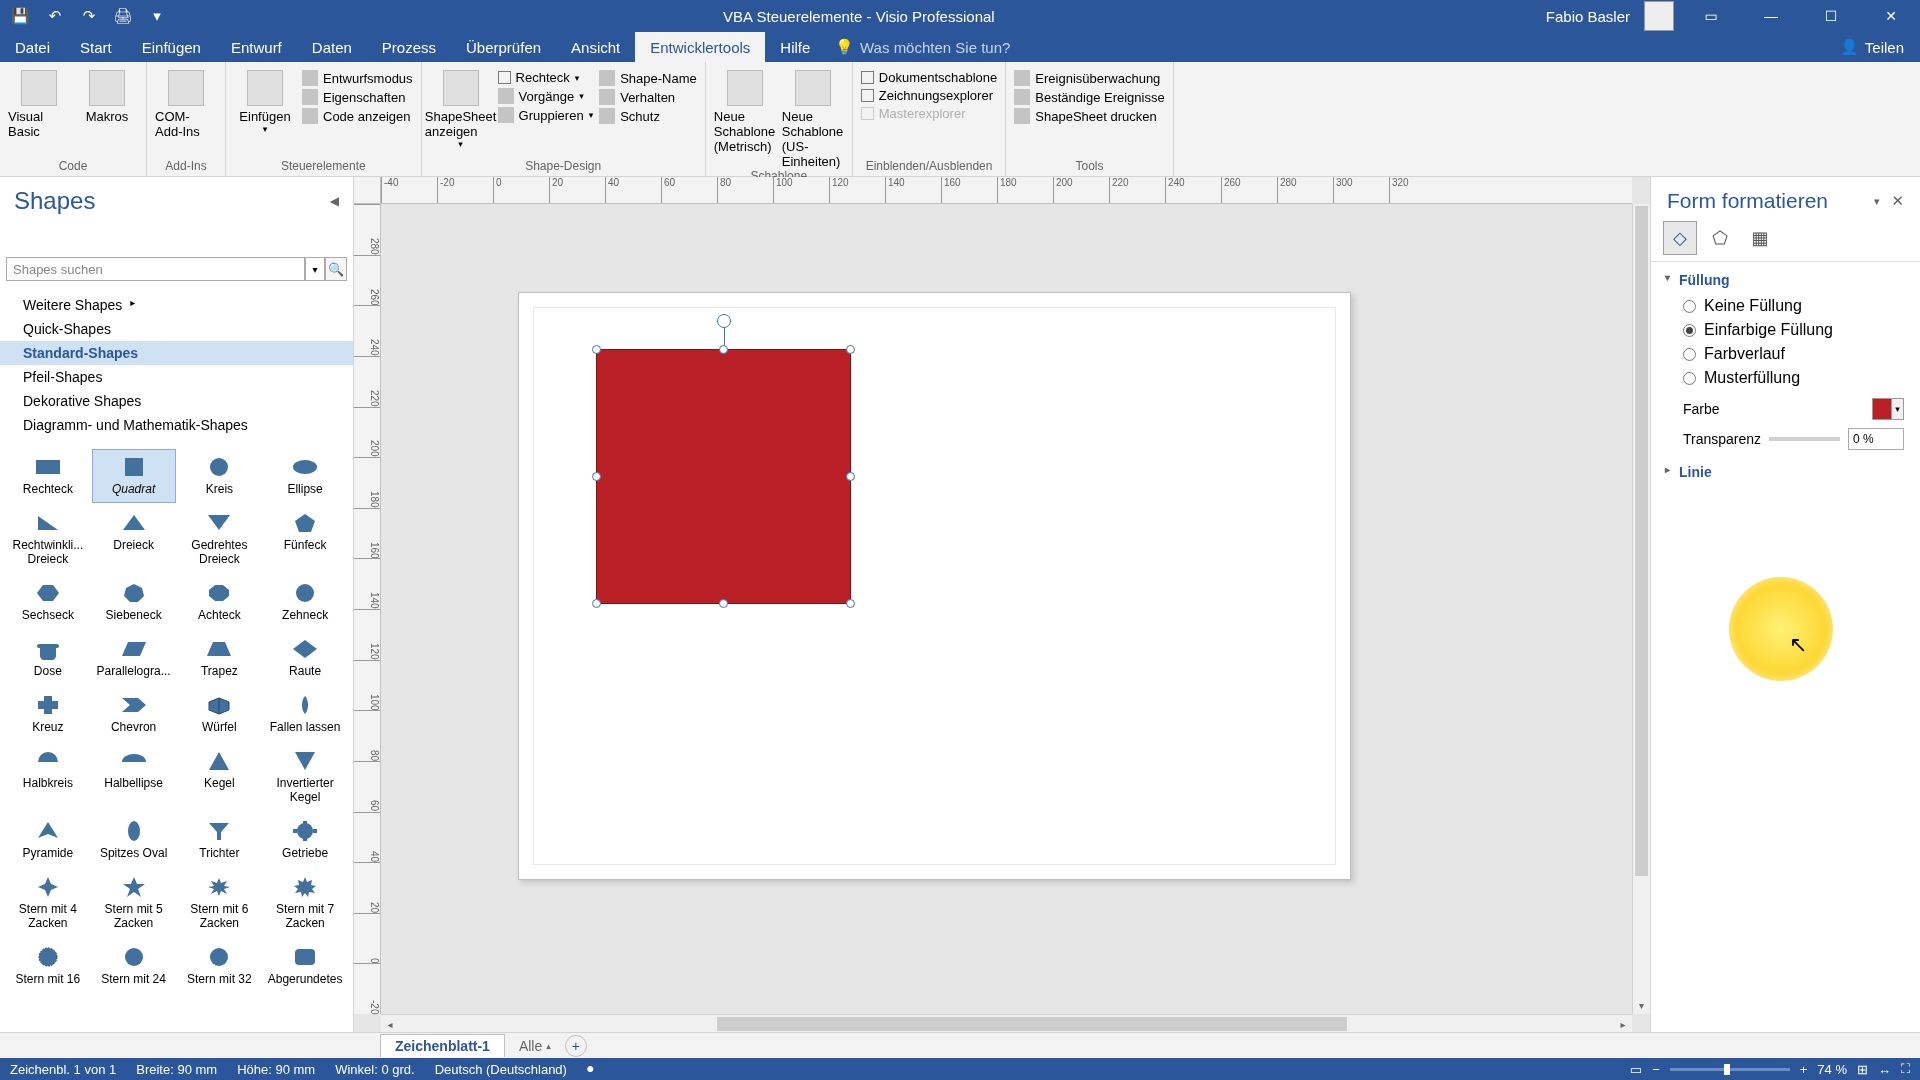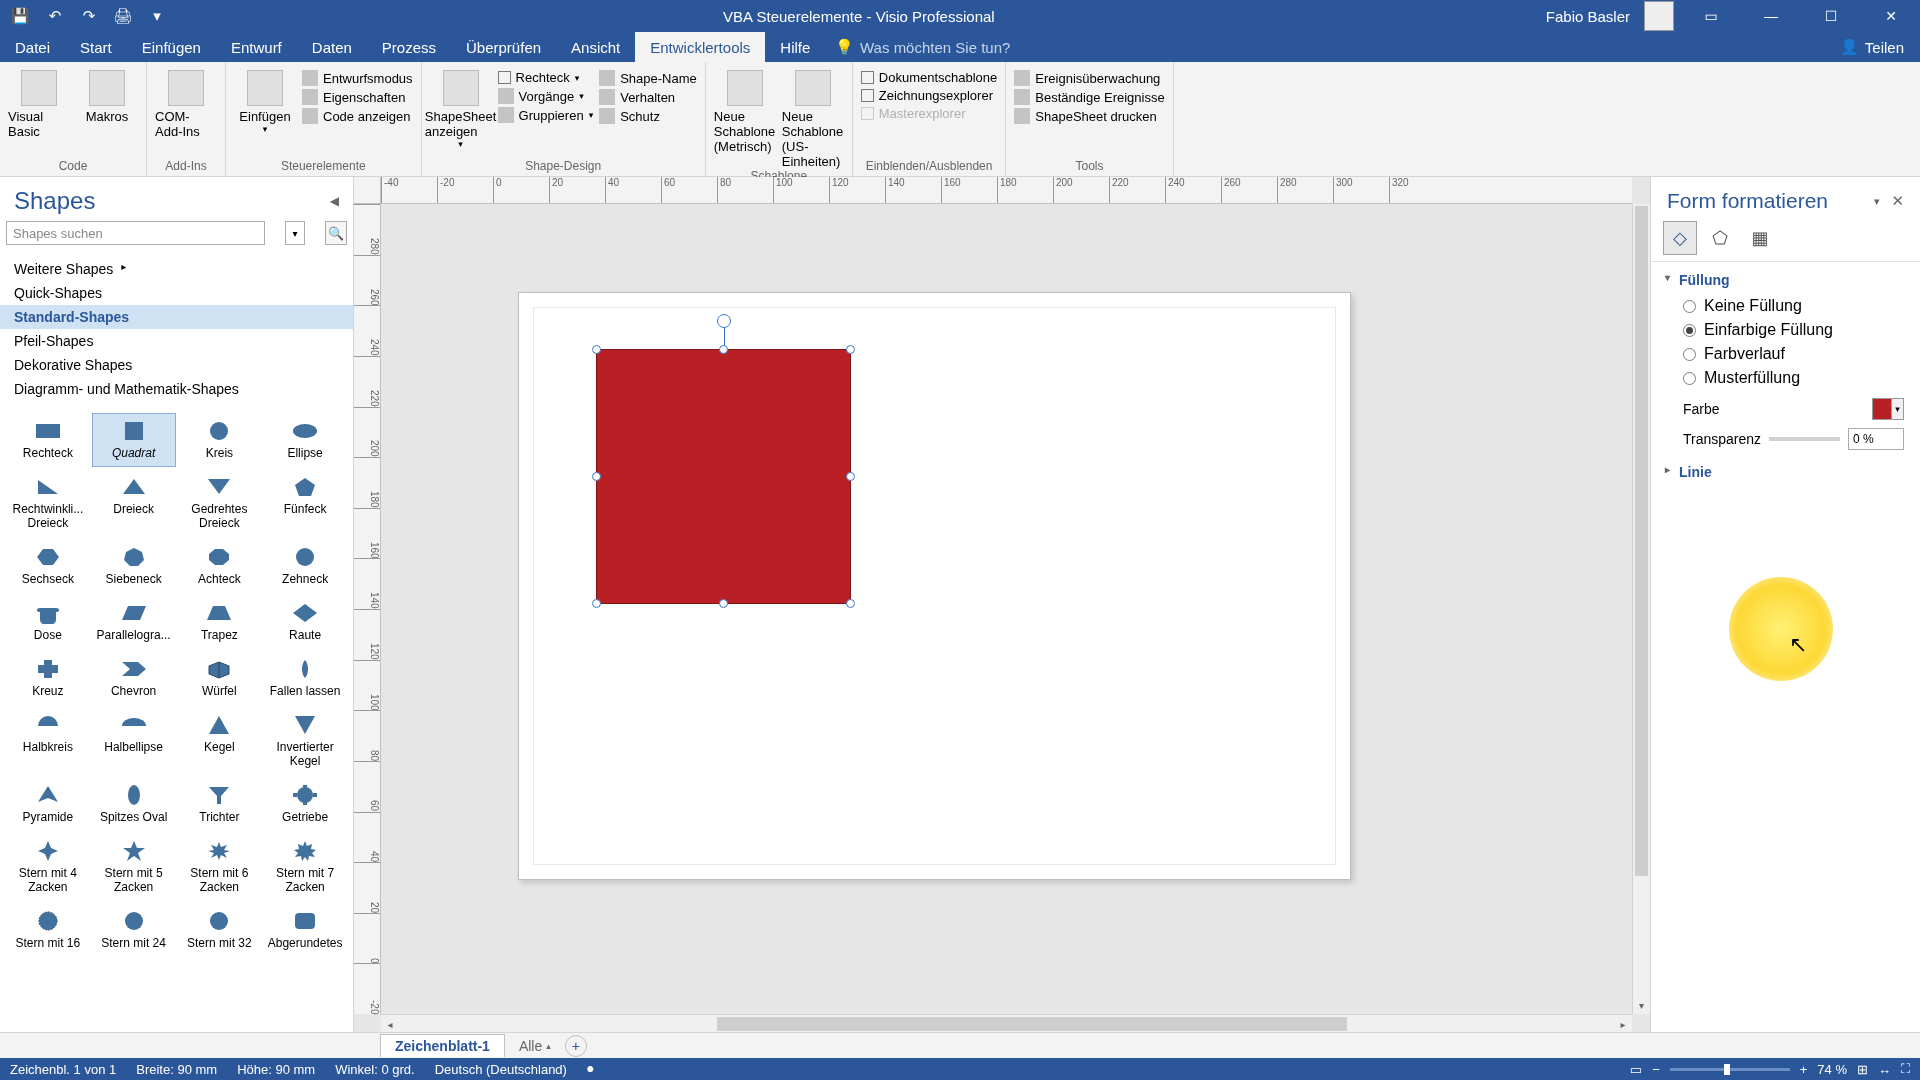--- a/index.html
+++ b/index.html
@@ -24,26 +24,26 @@
 .big-btn .ico { width:36px; height:36px; background:#e0e0e0; margin-bottom:3px; border:1px solid #bbb; }
 .small-stack { display:flex; flex-direction:column; gap:3px; font-size:13px; padding-top:4px; }
 .small-item { display:flex; align-items:center; gap:5px; cursor:default; white-space:nowrap; }
 .chk { width:13px; height:13px; border:1px solid #7a7a7a; display:inline-block; }
 .mini-ico { width:16px; height:16px; background:#c4c4c4; display:inline-block; }
 .workspace { display:flex; height:calc(100% - 32px - 30px - 115px - 26px - 22px); }
 .shapes-pane { width:354px; border-right:1px solid #d4d4d4; background:#fff; display:flex; flex-direction:column; }
 .shapes-header { display:flex; align-items:center; justify-content:space-between; padding:10px 14px 6px 14px; }
 .shapes-title { font-size:24px; color:#2b579a; }
 .collapse-shapes { color:#666; font-size:12px; }
-.search-row { padding:0 6px 6px 6px; display:flex; gap:20px; }
+.search-row { padding:0 6px 6px 6px; display:flex; gap:0;margin-top:36px; }
 .search-box { flex:1; height:24px; border:1px solid #ababab; font-size:13px; padding:0 6px; display:flex; align-items:center; color:#888; }
 .sb-dd { width:20px; border:1px solid #ababab; display:flex; align-items:center; justify-content:center; font-size:10px; }
 .sb-go { width:22px; border:1px solid #ababab; display:flex; align-items:center; justify-content:center; font-size:13px; background:#f5f5f5; }
 .categories { font-size:14px; padding:6px 0; }
-.cat { padding:4px 14px; cursor:default; display:flex; gap:8px; }
+.cat { padding:4px 23px; cursor:default; display:flex; gap:8px; }
 .cat.active { background:#cfe2f3; font-weight:bold; color:#2b579a; }
 .shape-grid { flex:1; overflow:hidden; padding:6px; display:grid; grid-template-columns:repeat(4,1fr); gap:2px; align-content:start; }
 .shape-cell { display:flex; flex-direction:column; align-items:center; padding:6px 2px; font-size:12px; text-align:center; cursor:default; border:1px solid transparent; }
 .shape-cell.sel { background:#cfe2f3; border:1px solid #8faadc;font-style:italic; }
 .shape-ico { width:28px; height:22px; margin-bottom:4px; }
 .canvas-area { flex:1; background:#e6e6e6; position:relative; display:flex; flex-direction:column; }
 .corner-box { position:absolute; top:0; left:0; width:27px; height:27px; background:#f3f3f3; border-right:1px solid #c0c0c0; border-bottom:1px solid #c0c0c0; z-index:3; }
 .h-ruler { position:absolute; top:0; left:27px; right:18px; height:27px; background:#f3f3f3; border-bottom:1px solid #c0c0c0; font-size:10px; color:#666; display:flex; z-index:2; }
 .h-tick { width:56px; border-left:1px solid #999; padding-left:2px; height:100%; display:flex; align-items:flex-start; }
 .v-ruler { position:absolute; top:27px; left:0; bottom:18px; width:27px; background:#f3f3f3; border-right:1px solid #c0c0c0; font-size:10px; color:#666; z-index:2; display:flex; flex-direction:column; }

